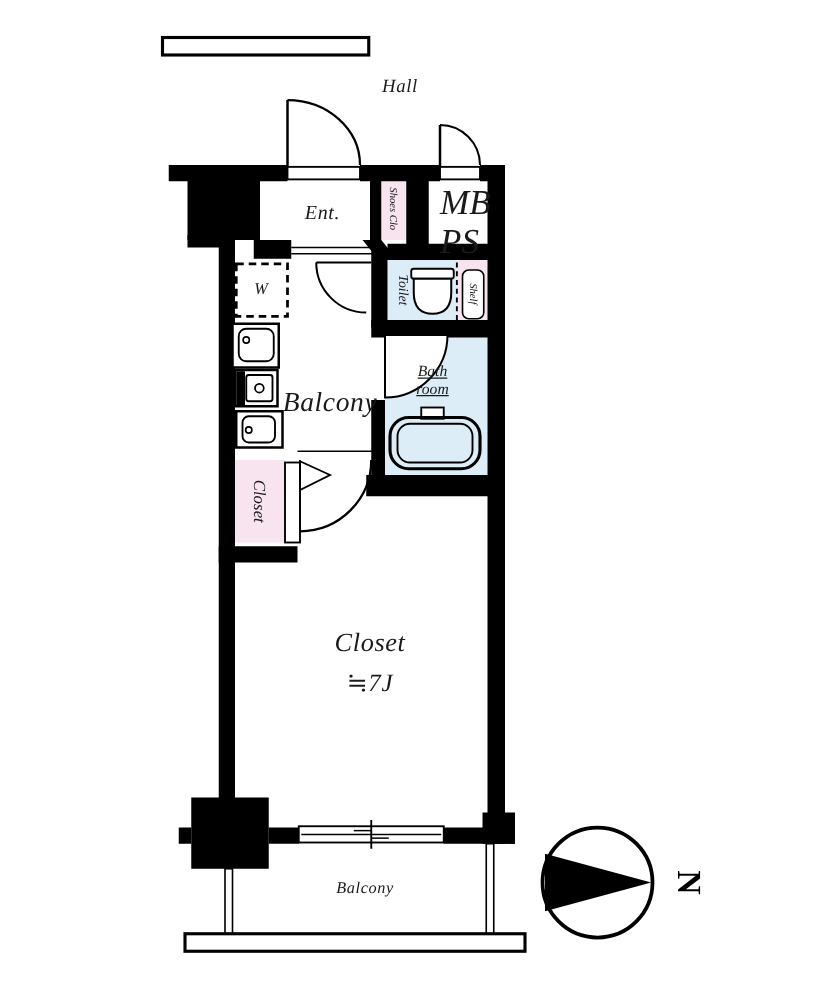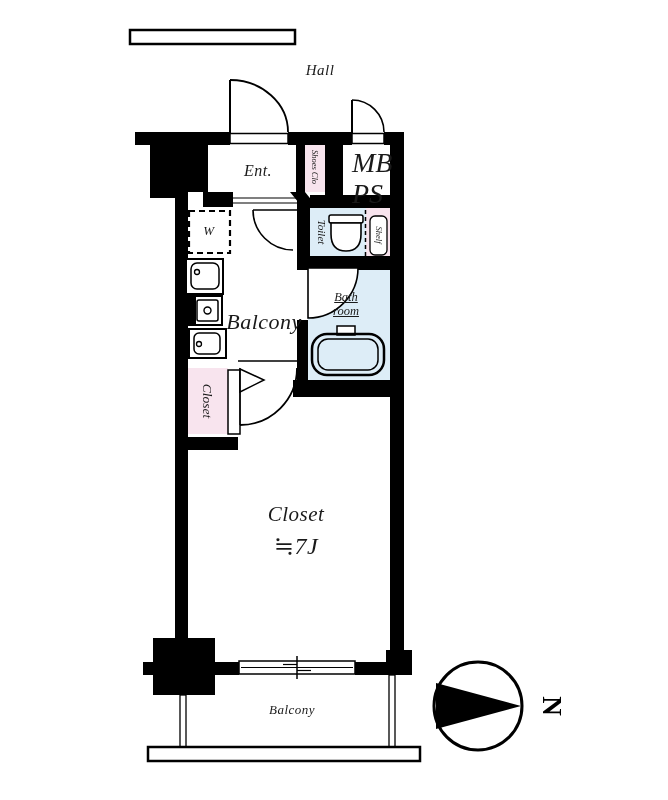--- a/index.html
+++ b/index.html
@@ -185,17 +185,17 @@
   <div class="lbl rot" style="left:378.5px;top:235px;font-size:8.5px;letter-spacing:0;">Shelf</div>
   <div class="lbl" style="left:264px;top:322px;font-size:22px;">Balcony</div>
 
   <div class="two-line centered2" style="left:346px;top:304px;font-size:12.5px;">
     <div>Bath</div>
     <div>room</div>
   </div>
 
   <div class="lbl rot" style="left:207px;top:401px;font-size:13.5px;letter-spacing:0;">Closet</div>
   <div class="lbl" style="left:296px;top:514px;font-size:21px;">Closet</div>
-  <div class="lbl" style="left:296px;top:546px;font-size:24px;">≒7J</div>
+  <div class="lbl" style="left:296px;top:546px;font-size:20px;">≒7J</div>
   <div class="lbl" style="left:292px;top:710px;font-size:13px;">Balcony</div>
   <div class="north" style="left:551px;top:706px;font-size:27px;">N</div>
 
 </div>
 
 </body></html>

